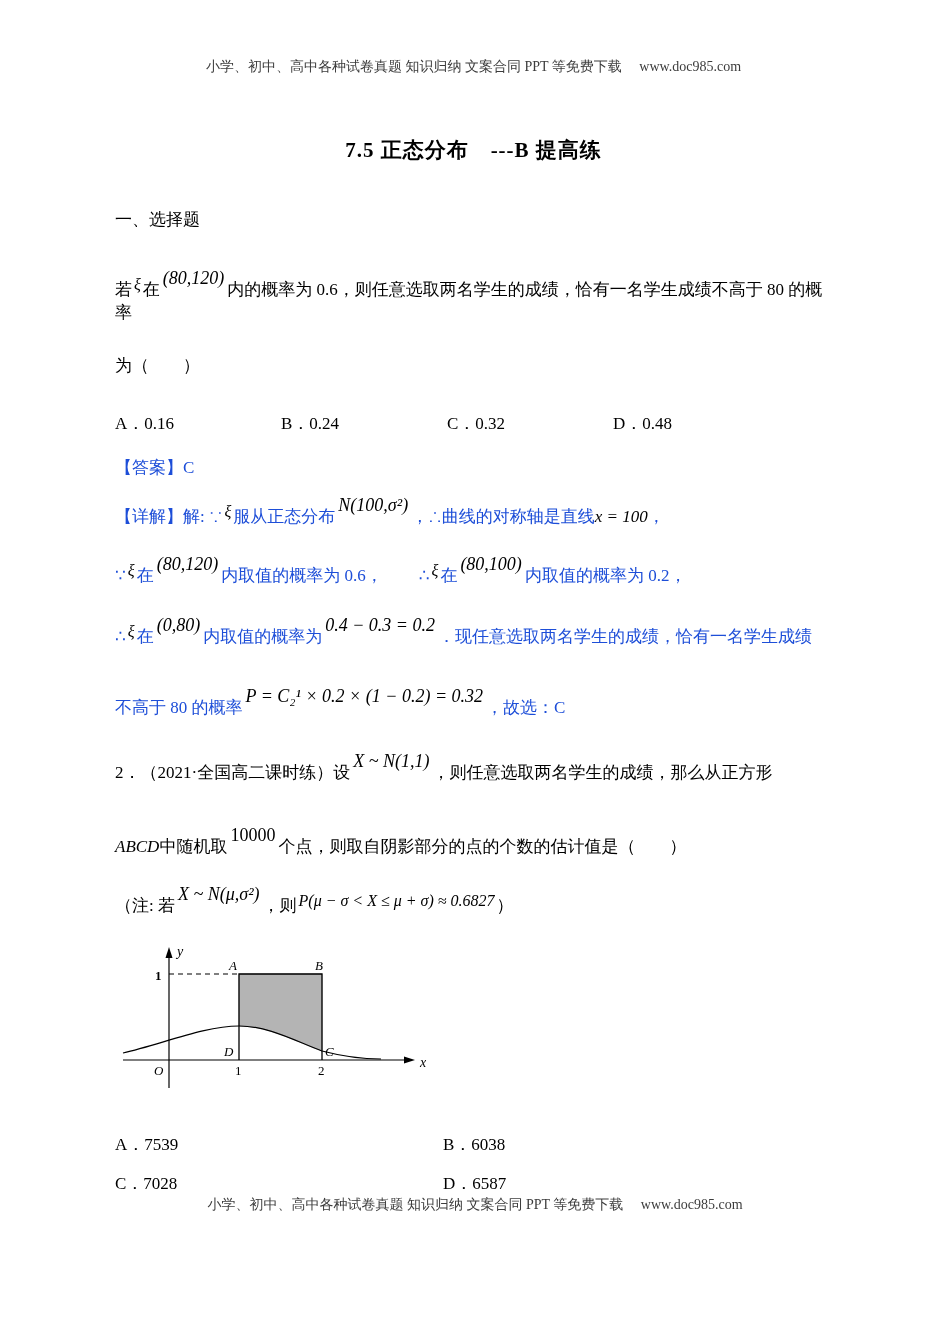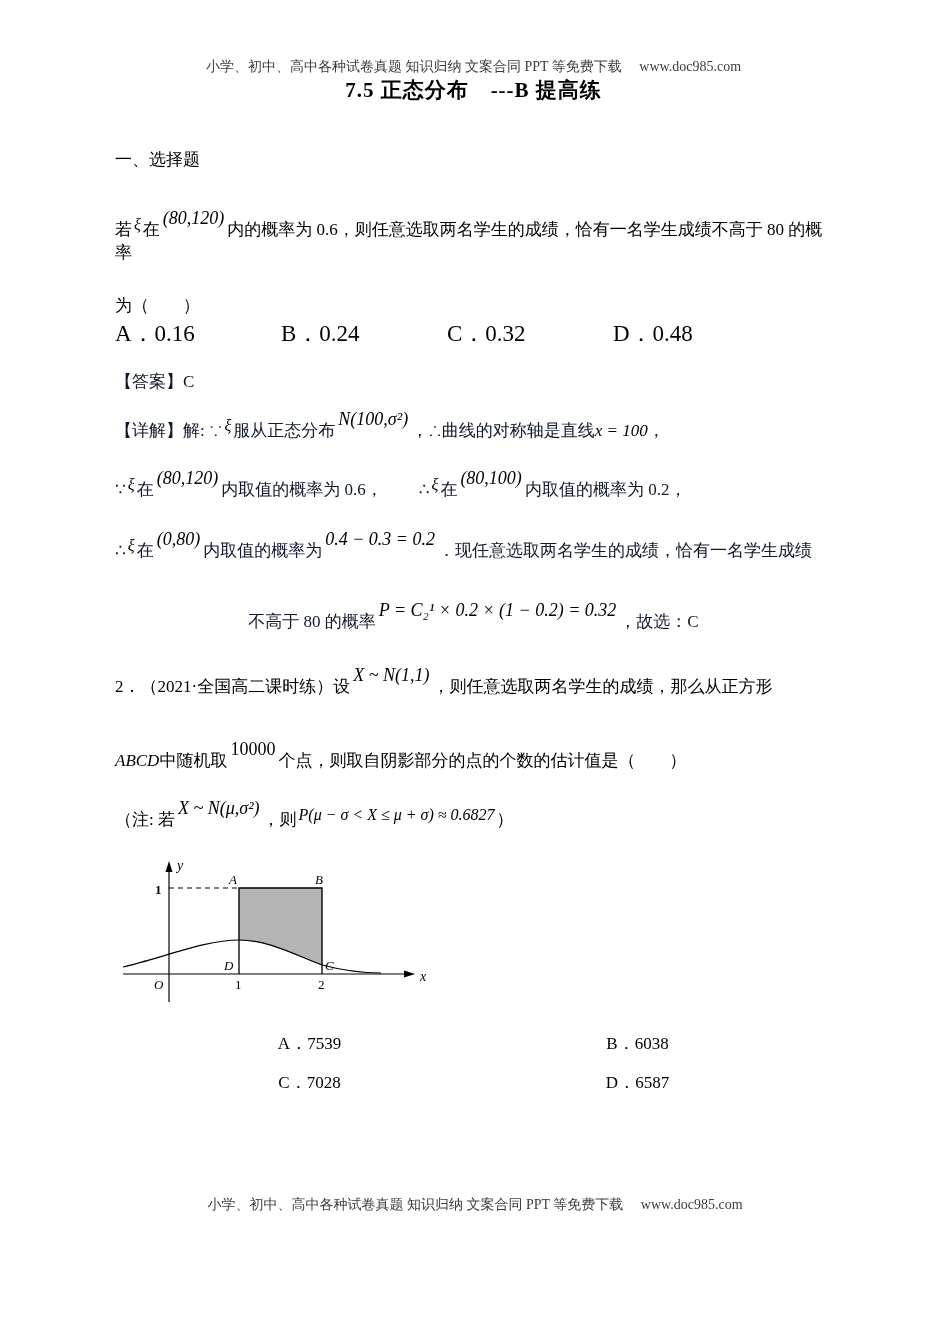--- a/index.html
+++ b/index.html
@@ -2,41 +2,41 @@
 <html><head>
 <meta charset="utf-8">
 <style>
   html,body { margin:0; padding:0; background:#ffffff; }
   body { width:950px; height:1344px; overflow:hidden;
          font-family:"Liberation Serif","DejaVu Serif",serif; color:#000; }
   .page { position:relative; width:950px; height:1340px; }
   .content { padding:58px 118px 0 115px; }
   .hdr { font-size:14px; color:#3c3c3c; text-align:center; white-space:nowrap; }
   .hdr .url { margin-left:14px; color:#3c3c3c; text-decoration:none; }
-  .title { text-align:center; font-weight:bold; font-size:21px; letter-spacing:1px; }
+  .title { margin-top:60px; text-align:center; font-weight:bold; font-size:21px; letter-spacing:1px; }
   .section { margin-top:44px; font-weight:normal; font-size:17px; }
   .p { font-size:17px; line-height:1.35; }
   .m { font-family:"Liberation Serif","DejaVu Serif",serif; font-style:italic; }
   .up { position:relative; top:-11px; display:inline-block; padding:0 3px; font-size:18px; }
   .up-sm { position:relative; top:-5px; display:inline-block; padding:0 2px; font-size:16px; }
-  .red { color:#0f172a; }
+  .red { color:#1d4ed8; }
   .gap { display:inline-block; width:36px; }
-  .q1-opts { margin-top:0; font-size:23px; }
+  .q1-opts { margin-top:34px; font-size:17px; }
   .q1-opts .opt { display:inline-block; width:166px; }
-  .q2-opts { margin-top:20px; font-size:17px;text-align:center; }
+  .q2-opts { margin-top:35px; font-size:17px; }
   .q2-opts .row { margin-bottom:16px; }
   .q2-opts .opt { display:inline-block; width:328px; }
   .mt-q1p1 { margin-top:30px; }
   .mt-q1p2 { margin-top:46px; }
   .mt-q1p3 { margin-top:30px; }
   .mt-ans  { margin-top:22px; }
   .mt-d1   { margin-top:24px; }
   .mt-d2   { margin-top:34px; }
   .mt-d3   { margin-top:36px; }
-  .mt-d4   { margin-top:46px;text-align:center; }
+  .mt-d4   { margin-top:46px; }
   .mt-q2p1 { margin-top:40px; }
   .mt-q2p2 { margin-top:50px; }
   .mt-note { margin-top:34px; }
   .figure  { margin-top:24px; margin-left:2px; }
   .footer { position:absolute; top:1196px; left:0; width:100%; }
   svg text { font-family:"Liberation Serif","DejaVu Serif",serif; }
   .svg-var { font-style:italic; }
 </style>
 </head>
 <body>

